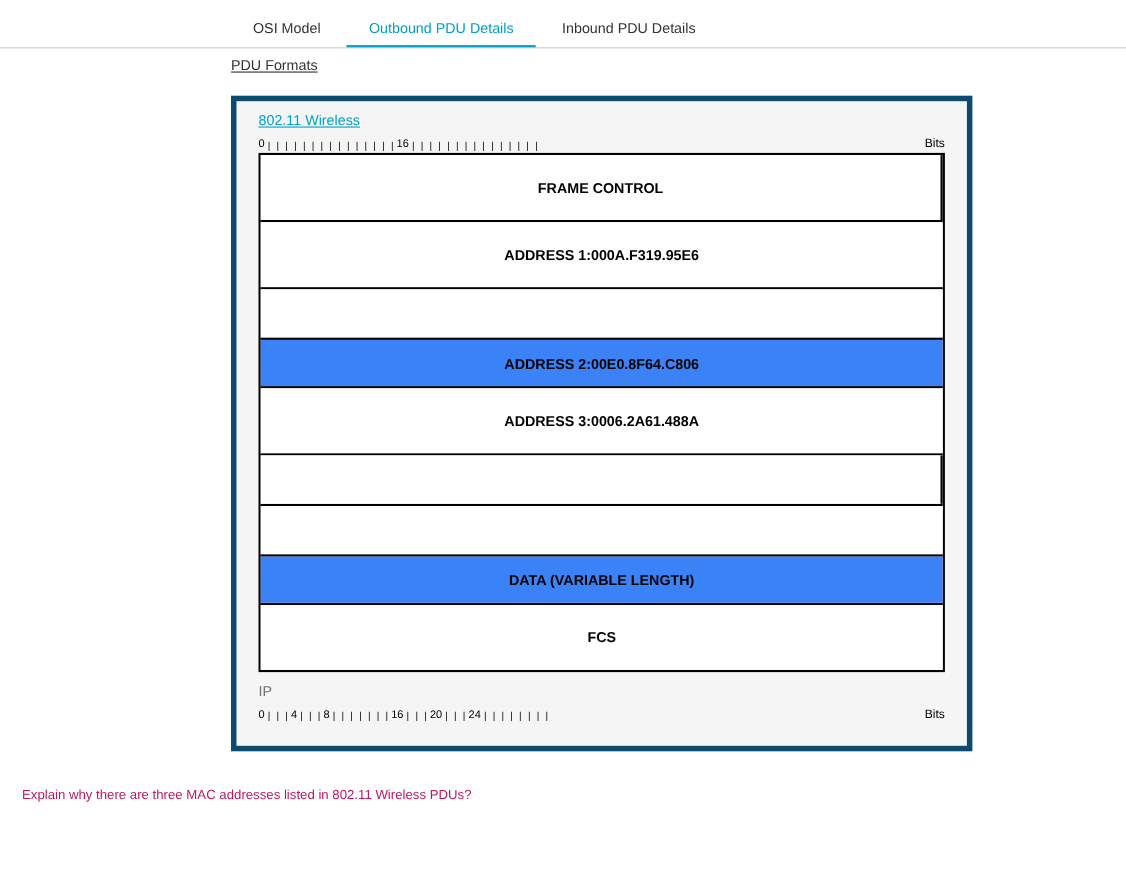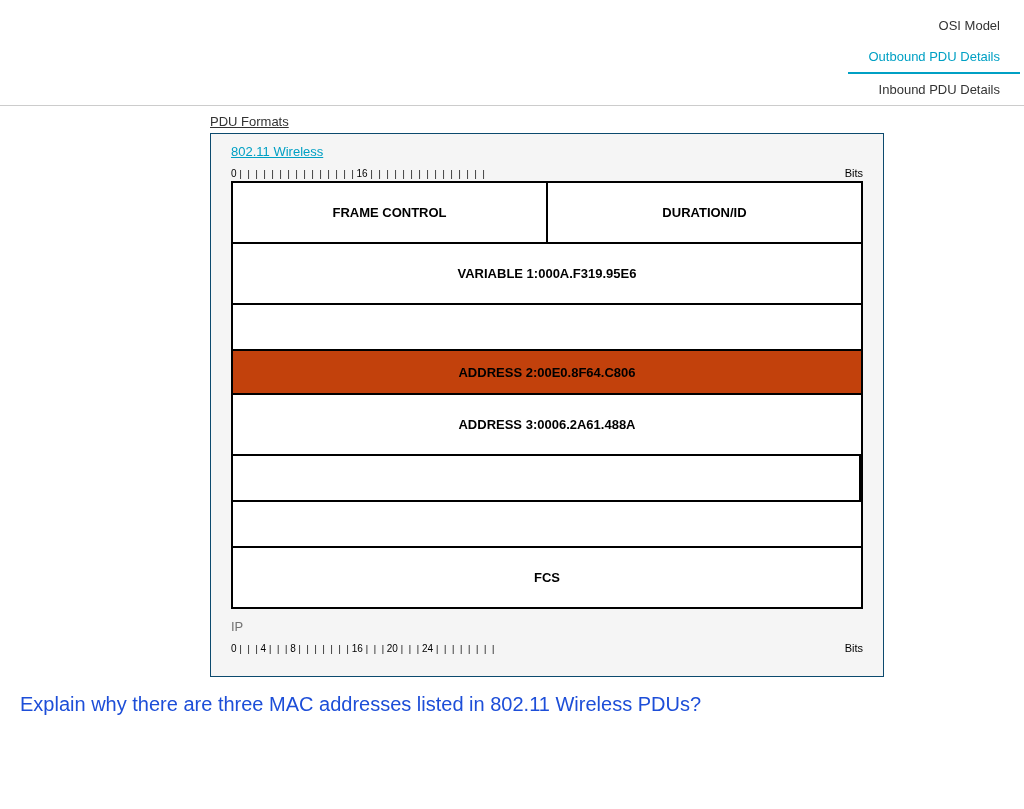--- a/index.html
+++ b/index.html
@@ -7,25 +7,24 @@
       font-family: Arial, sans-serif;
       background: #fff;
       width: 1024px;
       min-height: 809px;
       position: relative;
     }
 
     
     .tab-bar {
       display: flex;
-      align-items: flex-end;
+      align-items: flex-start;
       padding: 10px 0 0 210px;
       border-bottom: 1px solid #ccc;
       background: #fff;
-      flex-direction: column;
     }
     .tab {
       padding: 8px 20px;
       font-size: 13px;
       color: #333;
       cursor: pointer;
       margin-right: 4px;
     }
     .tab.active {
       color: #00a0c4;
@@ -35,24 +34,24 @@
     
     .pdu-formats-label {
       padding: 8px 0 4px 210px;
       font-size: 13px;
       color: #333;
       text-decoration: underline;
     }
 
     
     .diagram-container {
-      margin: 0 auto;
+      margin: 16px auto;
       margin-left: 210px;
       margin-right: 140px;
-      border: 1px solid #0c4a6e;
+      border: 5px solid #0c4a6e;
       background: #f5f5f5;
       padding: 10px 20px 20px 20px;
     }
 
     .protocol-label {
       font-size: 13px;
       font-weight: normal;
       color: #00a0c4;
       text-decoration: underline;
       margin-bottom: 2px;
@@ -113,37 +112,37 @@
       border-top: 2px solid #000;
       min-height: 44px;
     }
     .pdu-row-tall .pdu-cell-top-full {
       flex: 1;
       display: flex;
       align-items: center;
       justify-content: center;
       font-size: 13px;
       font-weight: bold;
-      background: #c2410c;
+      background: #3b82f6;
     }
 
     
     .ip-label {
       margin-top: 10px;
       font-size: 13px;
       color: #737373;
       font-weight: normal;
     }
 
     
     .bottom-question {
       padding: 16px 20px;
-      font-size: 20px;
+      font-size: 12px;
       font-family: Arial, sans-serif;
-      color: #1d4ed8;
+      color: #be185d;
       font-weight: normal;
     }
     .ruler-container {
       display: flex;
       align-items: flex-end;
       width: 100%;
       position: relative;
       height: 18px;
       margin-bottom: 2px;
     }
@@ -225,25 +224,24 @@
       <span class="tick"></span>
       <span class="tick"></span>
     </div>
     <span class="ruler-bits">Bits</span>
   </div>
 
   <div class="pdu-grid">
 
     <div class="pdu-row">
       <div class="pdu-cell pdu-cell-half-left">FRAME CONTROL</div>
-      <div class="pdu-cell pdu-cell-half-right">DURATION/ID</div>
-    </div>
-
-    <div class="pdu-row">
-      <div class="pdu-cell pdu-cell-full">VARIABLE 1:000A.F319.95E6</div>
+    </div>
+
+    <div class="pdu-row">
+      <div class="pdu-cell pdu-cell-full">ADDRESS 1:000A.F319.95E6</div>
     </div>
 
     <div class="pdu-row-tall">
       <div class="pdu-row-top">
         <div class="pdu-cell-top-full" style="min-height:30px; background:#fff;">
         </div>
       </div>
       <div class="pdu-row-bottom">
         <div class="pdu-cell-top-full">ADDRESS 2:00E0.8F64.C806</div>
       </div>
@@ -256,20 +254,23 @@
     <div class="pdu-row">
       <div class="pdu-cell pdu-cell-half-left"></div>
     </div>
 
 
     <div class="pdu-row-tall">
       <div class="pdu-row-top">
         <div class="pdu-cell-top-full" style="min-height:30px; background:#fff;">
         </div>
       </div>
+      <div class="pdu-row-bottom">
+        <div class="pdu-cell-top-full">DATA (VARIABLE LENGTH)</div>
+      </div>
     </div>
 
     <div class="pdu-row">
       <div class="pdu-cell pdu-cell-full">FCS</div>
     </div>
 
   </div>
 
   <div class="ip-label">IP</div>
   <div class="ruler-container" style="margin-top:2px;">

